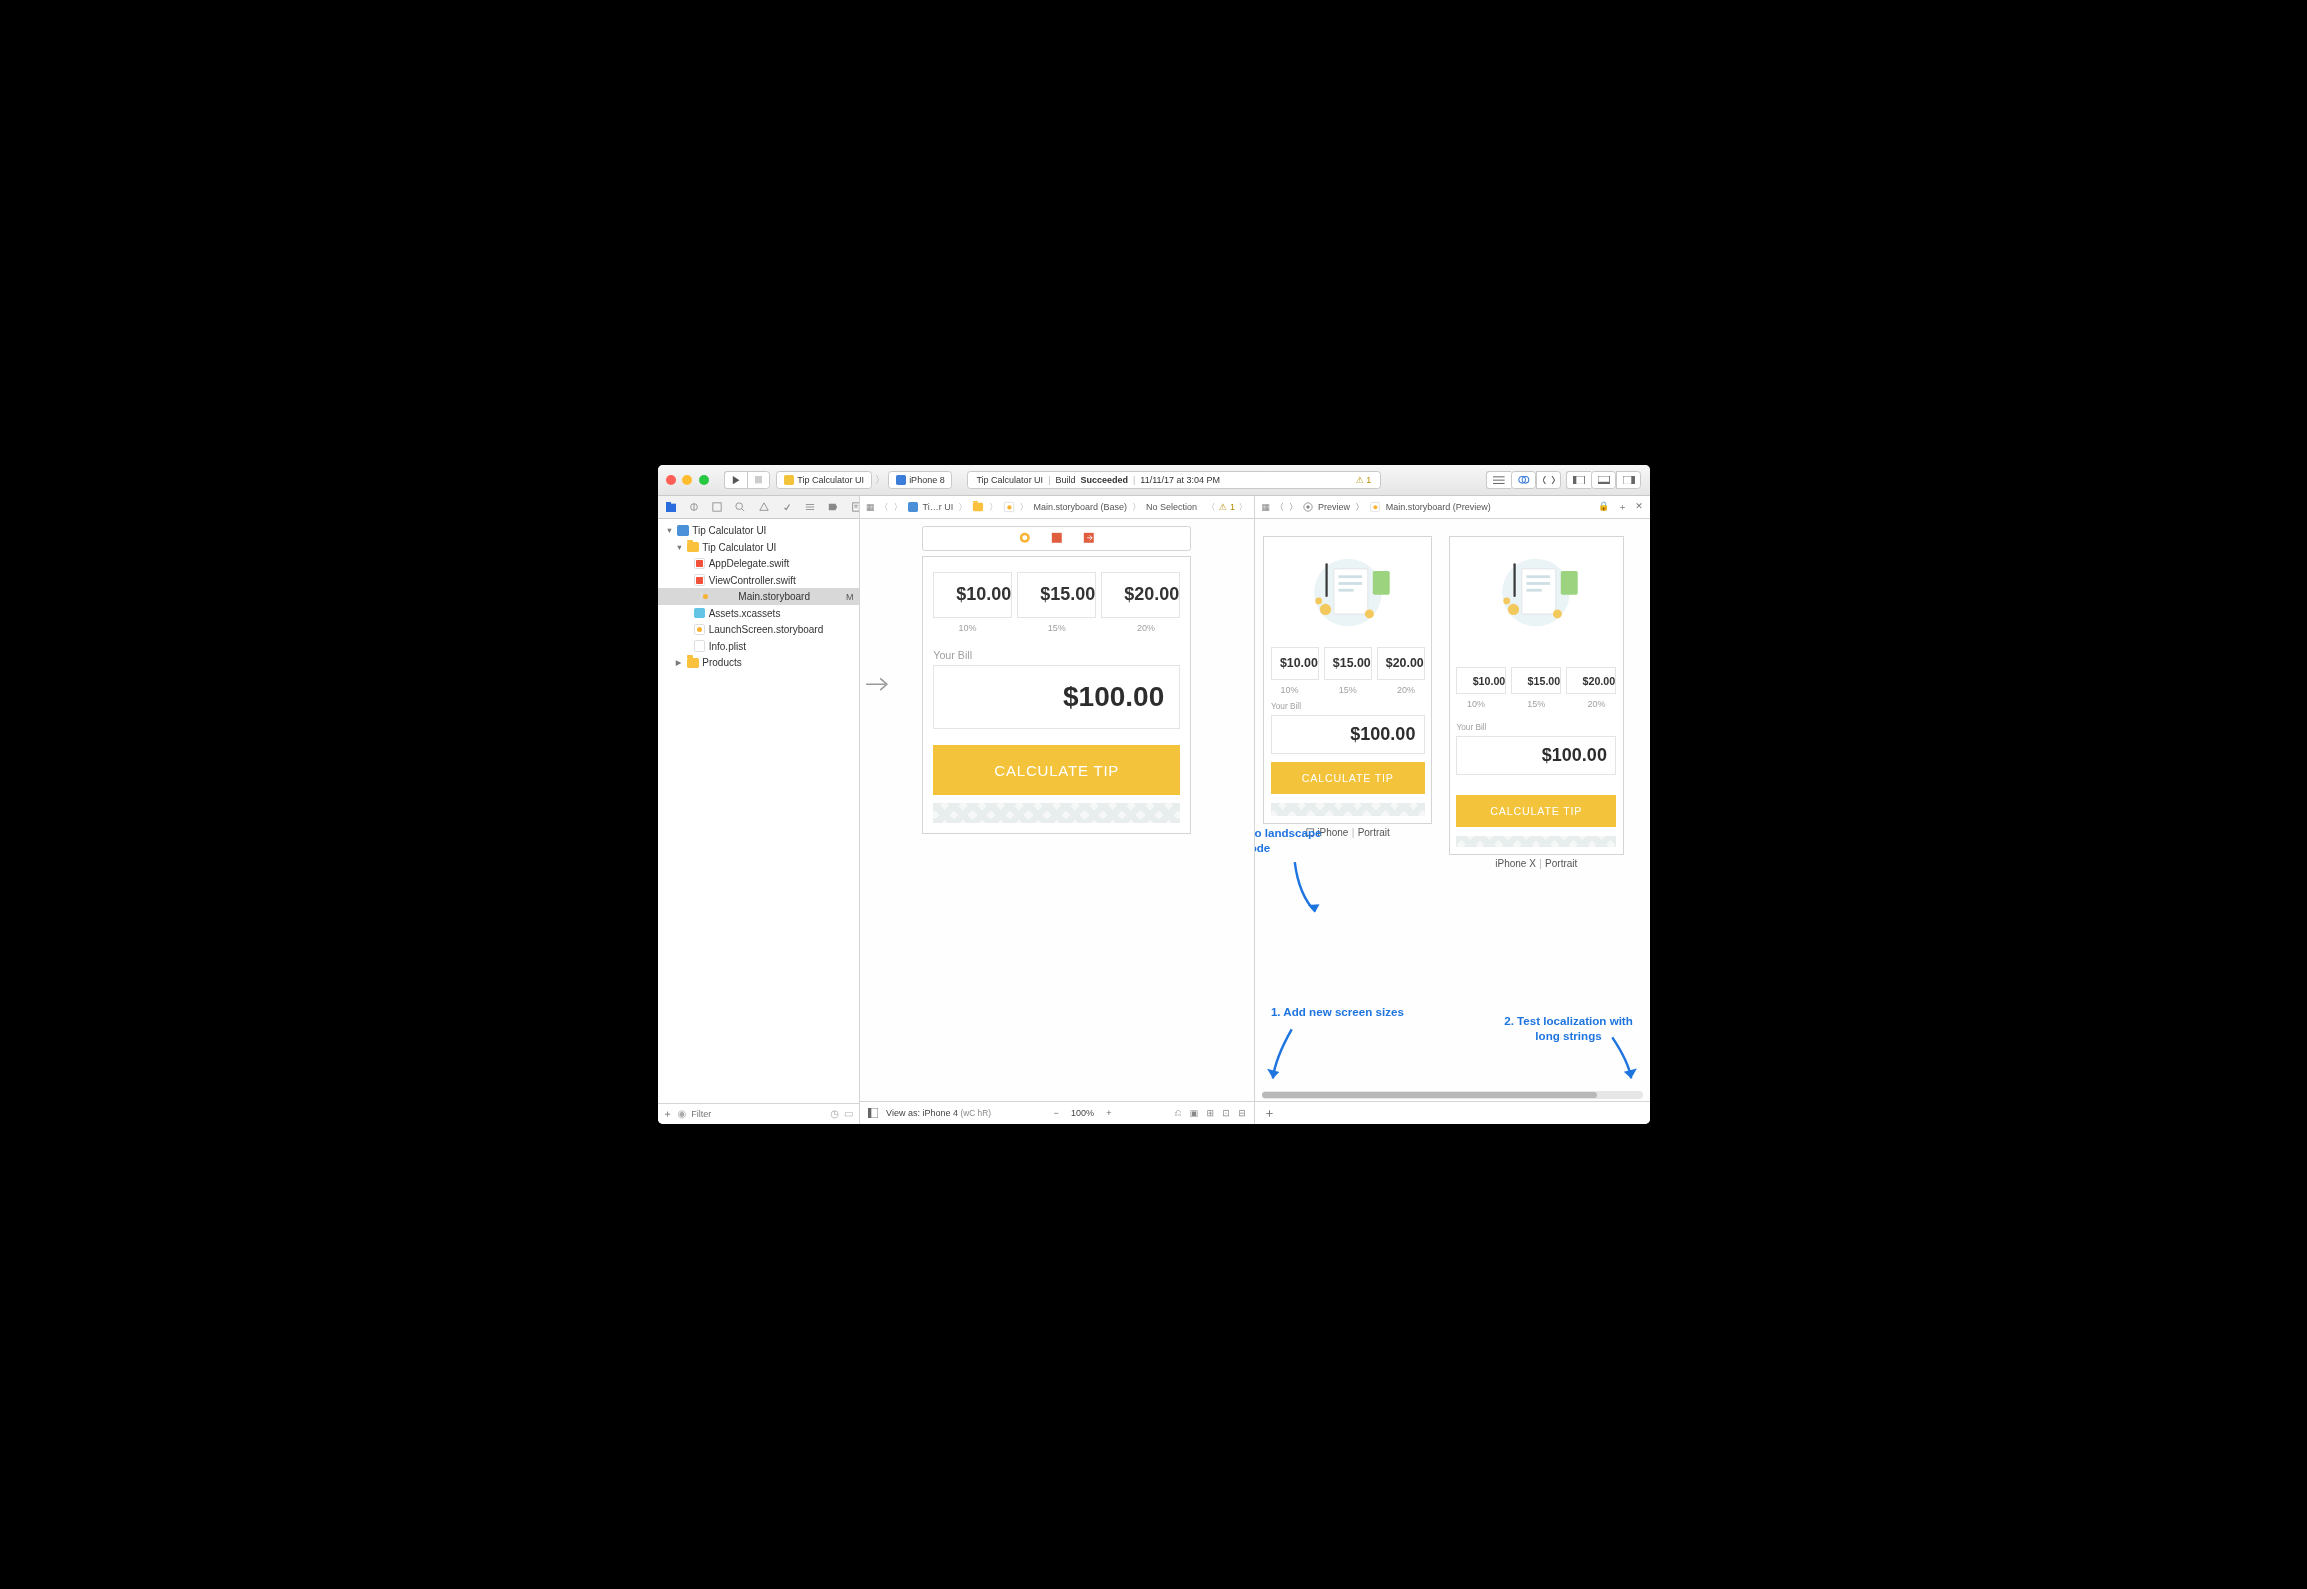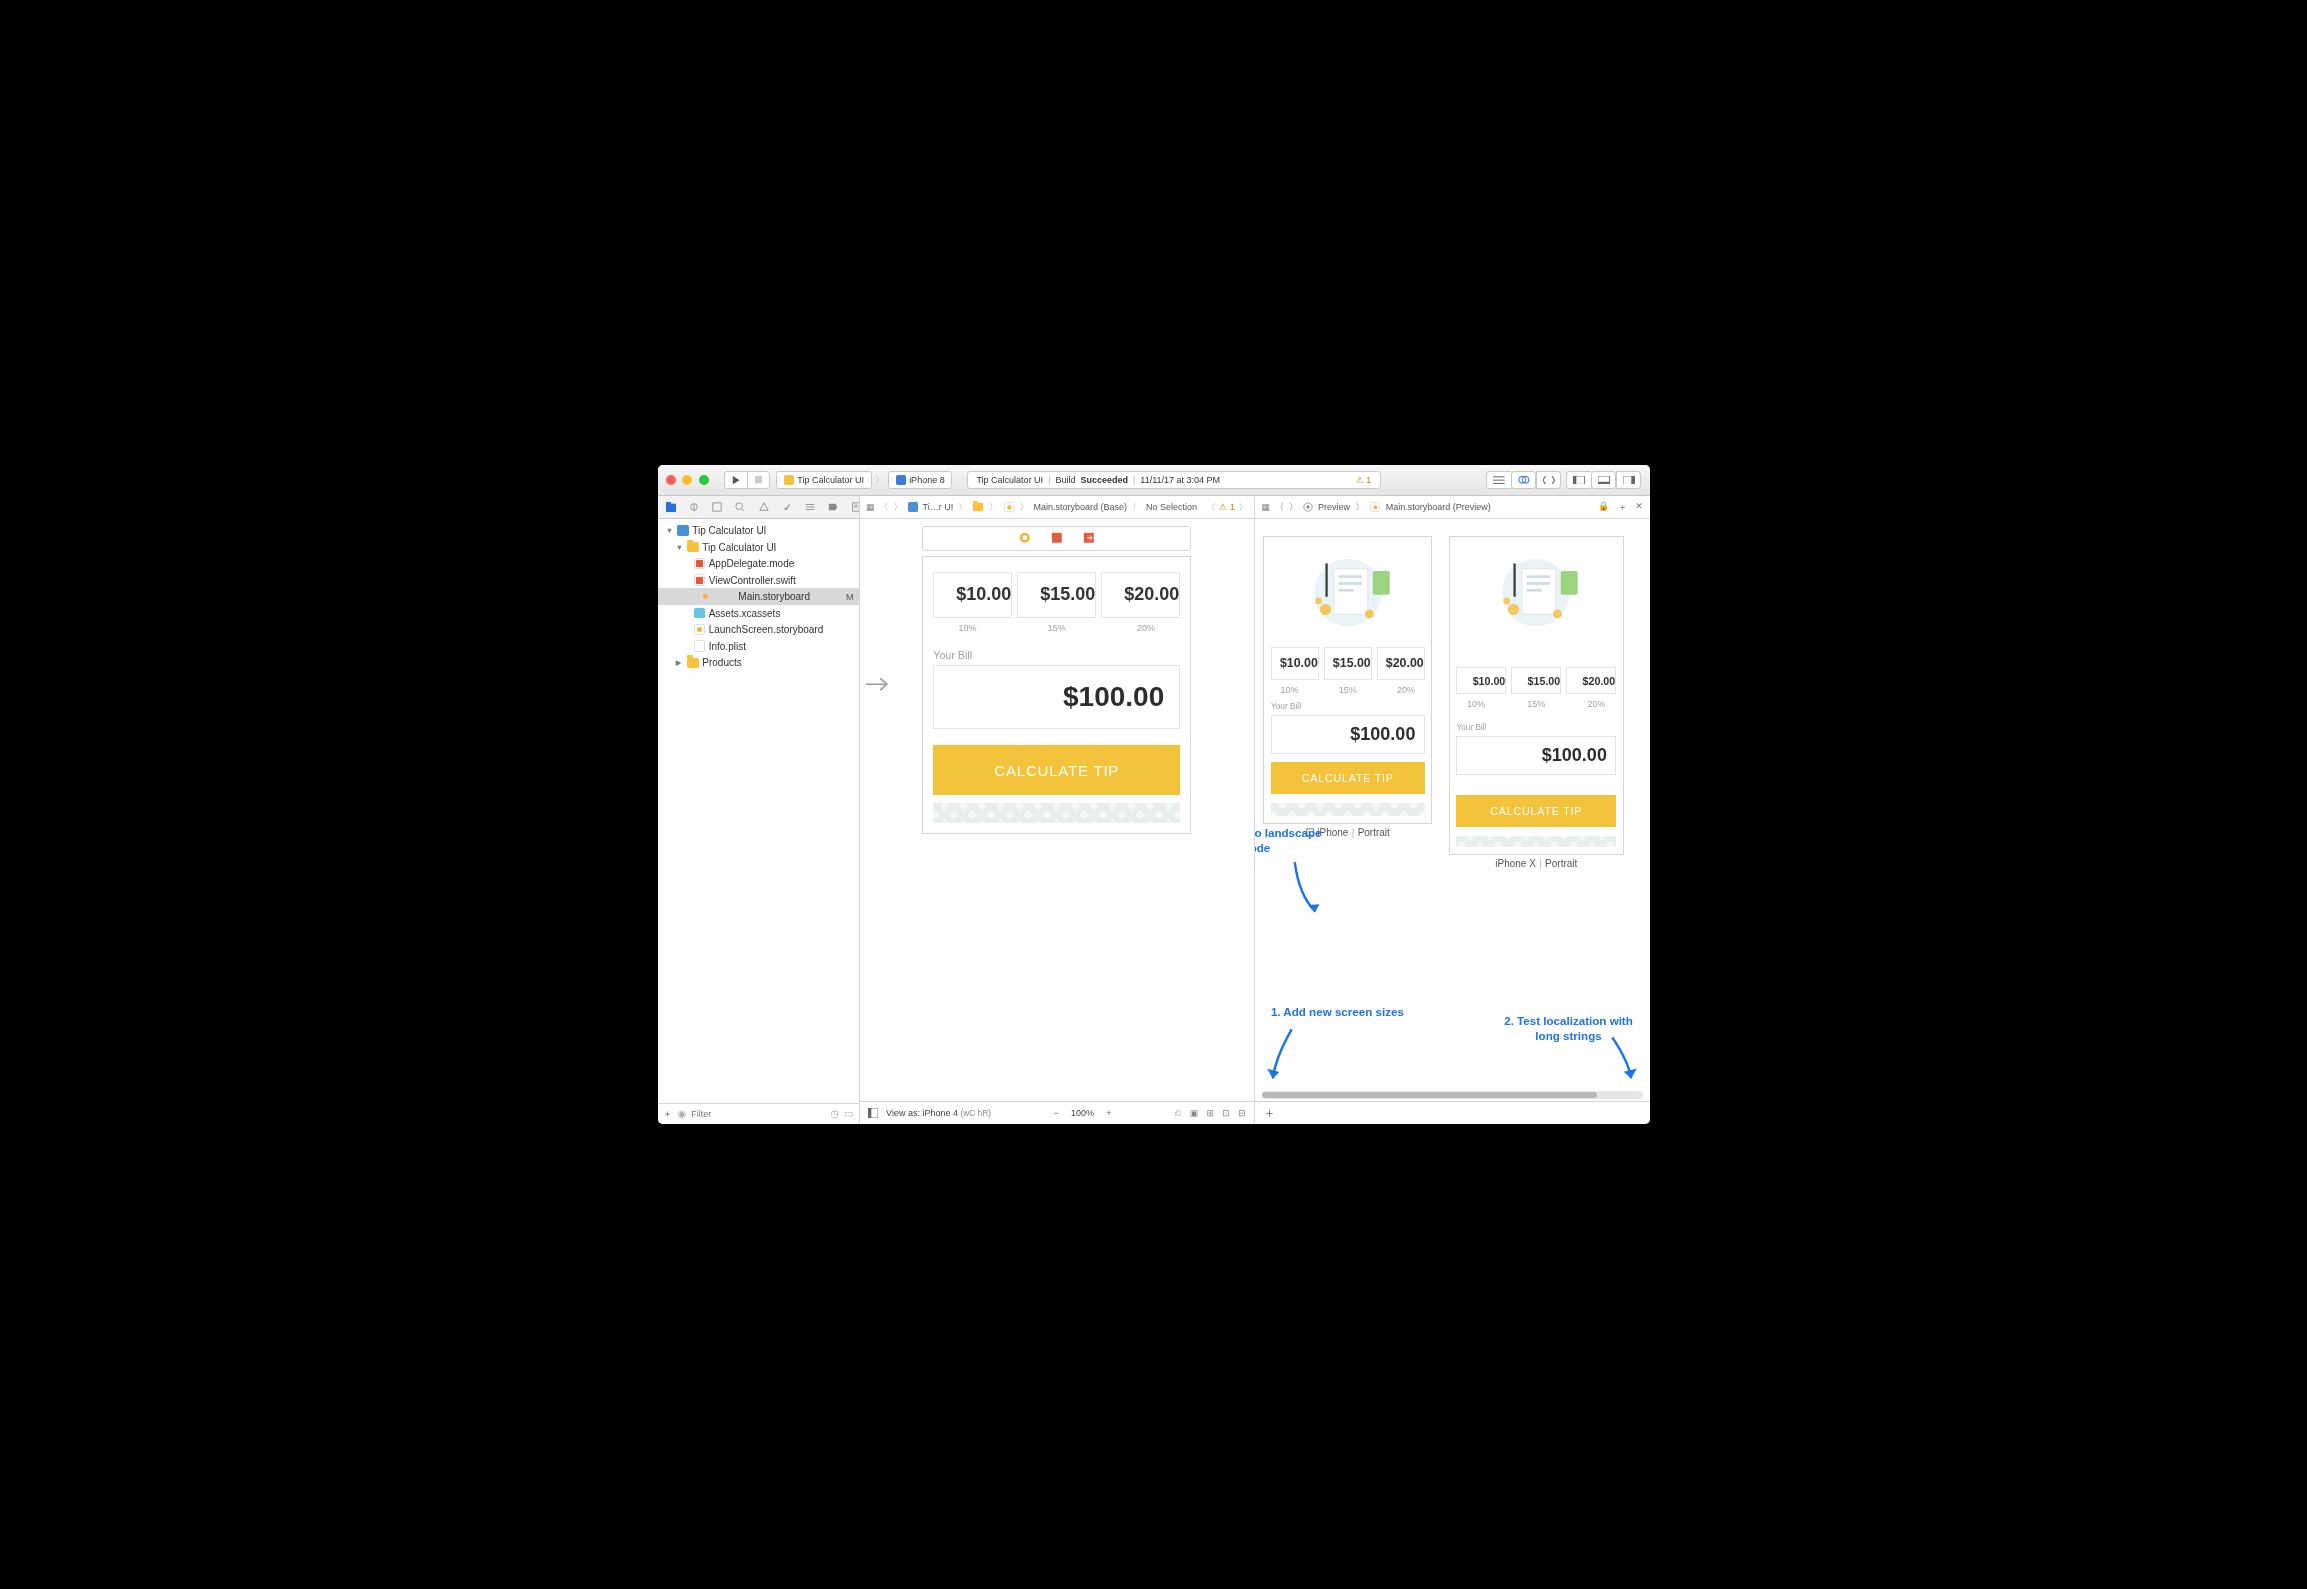--- a/index.html
+++ b/index.html
@@ -266,21 +266,21 @@
         </div>
         <div class="tree-item">
           <span class="spacer" style="width:10px"></span>
             <span class="tri">▼</span>
           <span class="folder-icon"></span>
           <span>Tip Calculator UI</span>
         </div>
         <div class="tree-item">
           <span class="spacer" style="width:28px"></span>
           <span class="swift-icon"></span>
-          <span>AppDelegate.mode</span>
+          <span>AppDelegate.swift</span>
         </div>
         <div class="tree-item">
           <span class="spacer" style="width:28px"></span>
           <span class="swift-icon"></span>
           <span>ViewController.swift</span>
         </div>
         <div class="tree-item selected">
           <span class="spacer" style="width:28px"></span>
           <span class="sb-icon"></span>
           <span>Main.storyboard</span>

